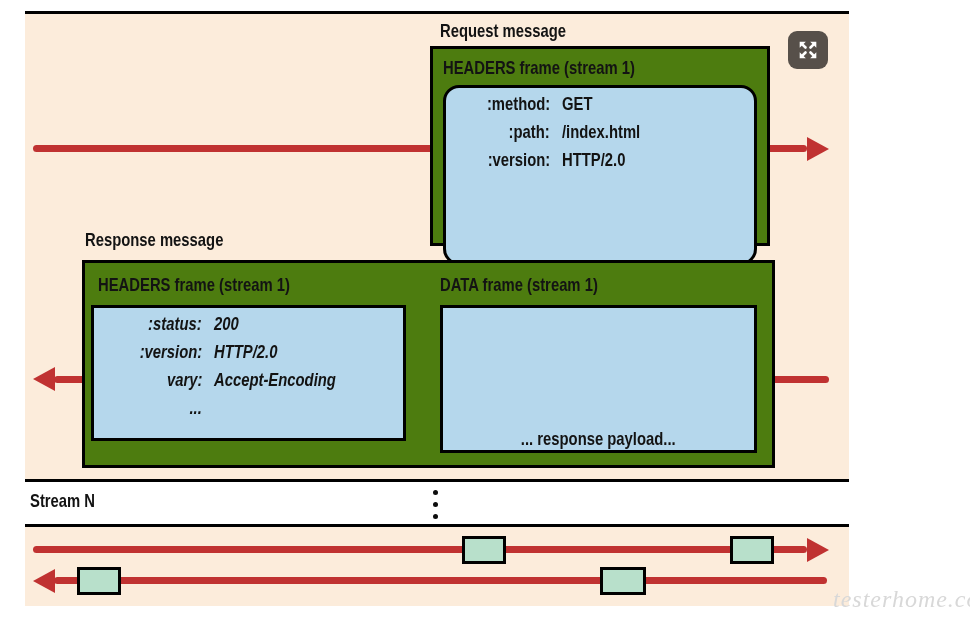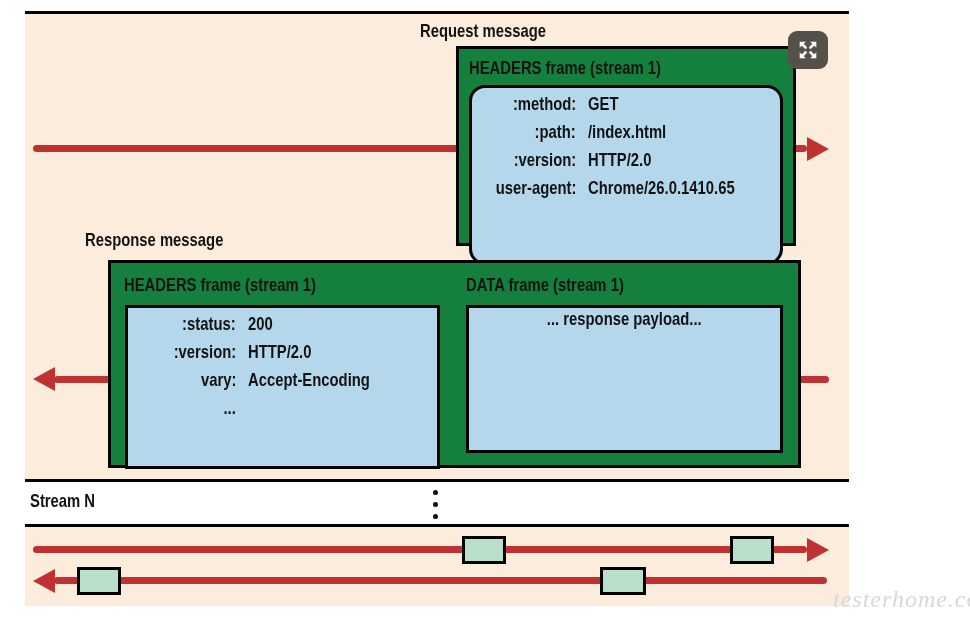--- a/index.html
+++ b/index.html
@@ -6,84 +6,80 @@
   .stage{
     position:relative;width:970px;height:632px;background:#ffffff;overflow:hidden;
     font-family:"Liberation Sans","DejaVu Sans",sans-serif;color:#131313;
   }
   .abs{position:absolute;}
   .hline{position:absolute;height:3px;background:#000;}
   .panel{position:absolute;background:#fcecdb;}
   .rline{position:absolute;height:7px;background:#c03231;border-radius:3.5px;}
   .head-r{position:absolute;width:0;height:0;border-top:12px solid transparent;border-bottom:12px solid transparent;border-left:22px solid #c03231;}
   .head-l{position:absolute;width:0;height:0;border-top:12px solid transparent;border-bottom:12px solid transparent;border-right:22px solid #c03231;}
-  .frame{position:absolute;background:#15803d;border:3px solid #000;box-sizing:border-box;margin-left:26px;}
+  .frame{position:absolute;background:#4d7c0f;border:3px solid #000;box-sizing:border-box;}
   .bluebox{position:absolute;background:#b5d7ec;border:3px solid #000;box-sizing:border-box;}
   .chip{position:absolute;background:#b8e0cb;border:3px solid #000;box-sizing:border-box;}
   .lbl{font-size:19px;font-weight:bold;line-height:22px;white-space:nowrap;}
   .t{display:inline-block;transform:scaleX(.78);transform-origin:0 50%;white-space:nowrap;}
   .tr{display:inline-block;transform:scaleX(.78);transform-origin:100% 50%;white-space:nowrap;}
   .tc{display:inline-block;transform:scaleX(.78);transform-origin:50% 50%;white-space:nowrap;}
   .ftitle{position:absolute;font-size:19px;font-weight:bold;line-height:24px;}
   .rows{position:absolute;left:0;top:0;right:0;padding-top:2px;}
   .row{height:28px;display:flex;align-items:center;font-size:19px;font-weight:bold;}
   .key{text-align:right;flex:0 0 auto;}
   .val{margin-left:12px;text-align:center;}
   .kw104{width:104px;} .kw108{width:108px;}
-  .payload-center{position:absolute;inset:0;display:flex;align-items:flex-start;justify-content:center;font-size:19px;font-weight:bold;}
+  .payload-center{position:absolute;inset:0;display:flex;align-items:flex-end;justify-content:center;font-size:19px;font-weight:bold;}
   .dot{position:absolute;width:5px;height:5px;border-radius:50%;background:#0d0d0d;}
   .expand-btn{position:absolute;left:788px;top:31px;width:40px;height:38px;background:#57504a;border-radius:9px;display:flex;align-items:center;justify-content:center;cursor:pointer;}
   .watermark{position:absolute;left:833px;top:586px;font-family:"Liberation Serif","DejaVu Serif",serif;font-style:italic;font-size:24px;color:#d8d8d8;letter-spacing:1px;}
 </style>
 </head>
 <body>
 
 <div class="stage">
 
   <div class="hline" style="left:25px;top:11px;width:824px;"></div>
 
   <div class="panel" style="left:25px;top:14px;width:824px;height:465px;"></div>
 
   <div class="rline" style="left:33px;top:145px;width:774px;"></div>
   <div class="head-r" style="left:807px;top:137px;"></div>
 
   <div class="head-l" style="left:33px;top:367px;"></div>
   <div class="rline" style="left:54px;top:376px;width:775px;"></div>
 
-  <div class="abs lbl" style="left:420px;top:20px;text-align:center;"><span class="t">Request message</span></div>
+  <div class="abs lbl" style="left:440px;top:20px;text-align:center;"><span class="t">Request message</span></div>
 
   <div class="frame" style="left:430px;top:46px;width:340px;height:200px;">
     <div class="ftitle" style="left:10px;top:7px;"><span class="t">HEADERS frame (stream 1)</span></div>
     <div class="bluebox" style="left:10px;top:36px;width:314px;height:180px;border-radius:16px;">
       <div class="rows">
         <div class="row">
             <div class="key kw104"><span class="tr">:method:</span></div>
             <div class="val"><span class="t">GET</span></div>
           </div>
         <div class="row">
             <div class="key kw104"><span class="tr">:path:</span></div>
             <div class="val"><span class="t">/index.html</span></div>
           </div>
         <div class="row">
             <div class="key kw104"><span class="tr">:version:</span></div>
             <div class="val"><span class="t">HTTP/2.0</span></div>
           </div>
-        <div class="row">
-            <div class="key kw104"><span class="tr">user-agent:</span></div>
-            <div class="val"><span class="t">Chrome/26.0.1410.65</span></div>
-          </div>
       </div>
     </div>
   </div>
 
   <div class="abs lbl" style="left:85px;top:229px;text-align:right;"><span class="t">Response message</span></div>
 
   <div class="frame" style="left:82px;top:260px;width:693px;height:208px;">
     <div class="ftitle" style="left:13px;top:10px;"><span class="t">HEADERS frame (stream 1)</span></div>
-    <div class="bluebox" style="left:14px;top:42px;width:315px;height:164px;">
+    <div class="bluebox" style="left:6px;top:42px;width:315px;height:136px;font-style:italic;">
       <div class="rows">
         <div class="row">
             <div class="key kw108"><span class="tr">:status:</span></div>
             <div class="val"><span class="t">200</span></div>
           </div>
         <div class="row">
             <div class="key kw108"><span class="tr">:version:</span></div>
             <div class="val"><span class="t">HTTP/2.0</span></div>
           </div>
         <div class="row">

